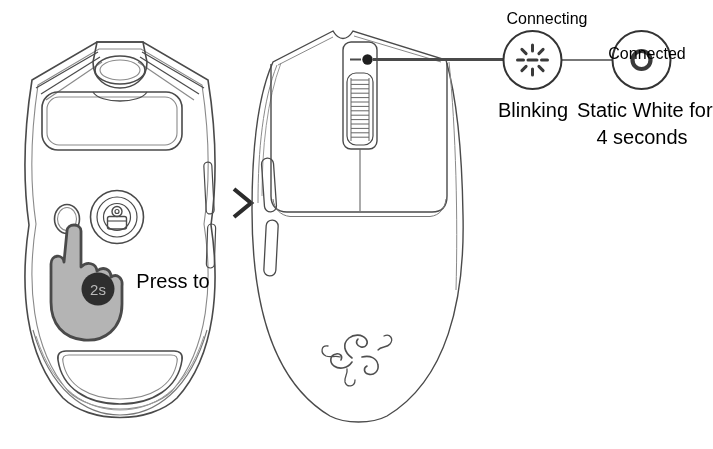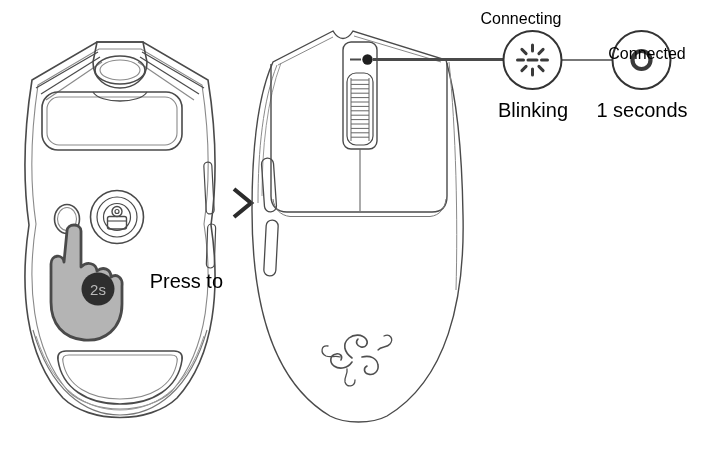--- a/index.html
+++ b/index.html
@@ -12,21 +12,21 @@
   }
   .stage svg{position:absolute;left:0;top:0;}
   .txt{
     position:absolute;
     color:#000000;
     font-size:20px;
     line-height:27px;
     text-align:center;
     white-space:nowrap;
   }
-  .txt-left{text-align:right;}
+  .txt-left{text-align:center;}
   .state-title{font-size:16px;}
   .instruction{line-height:30px;}
 </style>
 </head>
 <body>
 
 <div class="stage">
 
   <svg width="713" height="449" viewBox="0 0 713 449">
 
@@ -191,29 +191,30 @@
         </g>
       </g>
 
       <g>
         <circle cx="641.5" cy="60" r="29" fill="#ffffff" stroke="#333333" stroke-width="2"></circle>
         <circle cx="641.5" cy="60" r="9" fill="none" stroke="#3a3a3a" stroke-width="4.2"></circle>
       </g>
     </g>
   </svg>
 
-  <div class="txt state-title" style="left:466px;top:5px;width:110px;">Connecting</div>
+  <div class="txt state-title" style="left:492px;top:5px;width:110px;">Connecting</div>
 
   <div class="txt state-title" style="left:592px;top:6px;width:110px;margin-top:34px;">Connected</div>
 
   <div class="txt" style="left:482px;top:97px;width:102px;">
     <div>Blinking</div>
   </div>
 
   <div class="txt" style="left:577px;top:97px;width:130px;">
-    <div>1 seconds</div>
+    <div>Static White for</div>
+    <div>4 seconds</div>
   </div>
 
   <div class="txt txt-left instruction" style="left:123px;top:266px;width:100px;">
     <div>Press to</div>
   </div>
 
 </div>
 
 </body></html>

